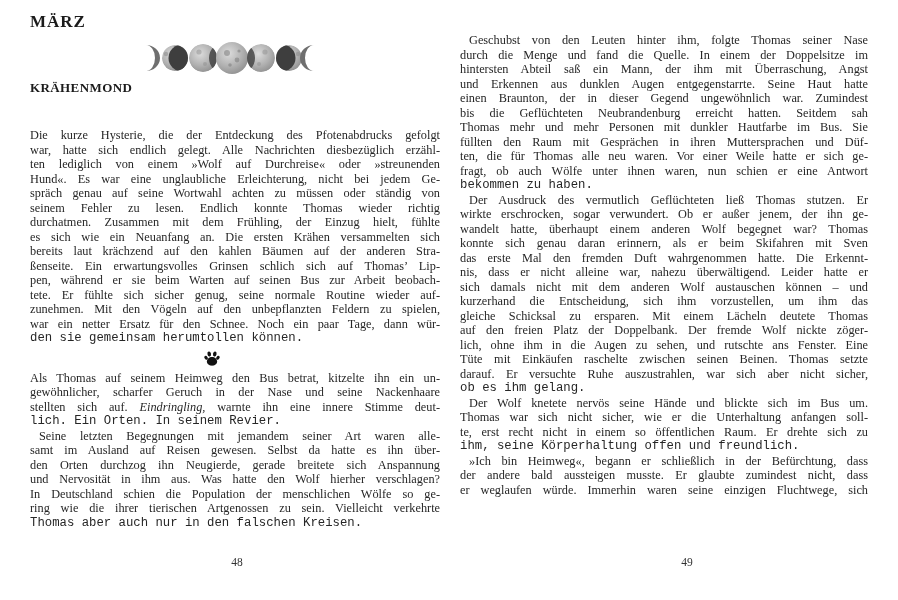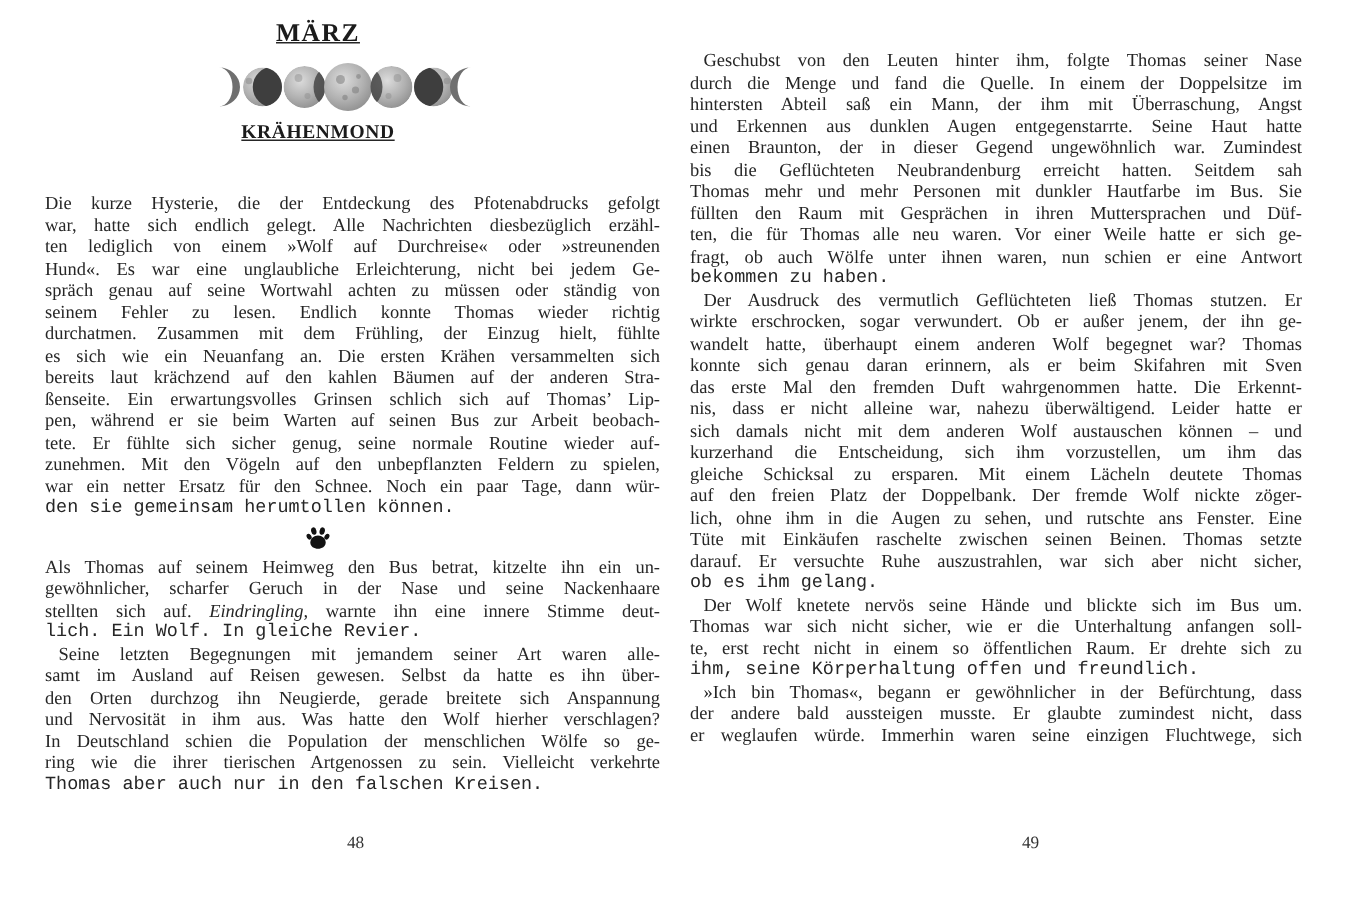--- a/index.html
+++ b/index.html
@@ -10,21 +10,21 @@
     color: #262626;
     overflow: hidden;
   }
   .spread { position: relative; width: 898px; height: 600px; background: #fff; }
 
   .page { position: absolute; }
   .page.left  { left: 30px; top: 8px;  width: 410px; height: 584px; }
   .page.right { left: 460px; top: 33px; width: 408px; height: 560px; }
 
   
-  .chapter-header { width: 364px; text-align: center; text-decoration: underline; }
+  .chapter-header { width: 364px; text-align: left; }
   .chapter-header h1 {
     margin: 4px 0 0 0;
     font-size: 17px; line-height: 20px; font-weight: bold;
     letter-spacing: 1px; color: #1b1b1b;
   }
   .moons { margin: 8px 0 0 112px; width: 176px; height: 36px; line-height: 0; }
   .chapter-header h2 {
     margin: 2px 0 0 0;
     font-size: 13px; line-height: 20px; font-weight: bold;
     letter-spacing: 0.4px; color: #1b1b1b;
@@ -156,21 +156,21 @@
       <ellipse cx="2.6" cy="9.6" rx="1.9" ry="2.6" transform="rotate(-32 2.6 9.6)"></ellipse>
       <ellipse cx="17.4" cy="9.6" rx="1.9" ry="2.6" transform="rotate(32 17.4 9.6)"></ellipse>
       <path d="M10,8.6 C13.4,8.6 16.4,11.2 16.4,14.4 C16.4,17.8 13.2,19.6 10,19.6 C6.8,19.6 3.6,17.8 3.6,14.4 C3.6,11.2 6.6,8.6 10,8.6 Z"></path>
     </g>
   </svg>
 </div>
         <div class="para">
           <div class="line">Als Thomas auf seinem Heimweg den Bus betrat, kitzelte ihn ein un-</div>
           <div class="line">gewöhnlicher, scharfer Geruch in der Nase und seine Nackenhaare</div>
           <div class="line"><span>stellten sich auf. </span><span class="ital">Eindringling,</span><span> warnte ihn eine innere Stimme deut-</span></div>
-          <div class="line lastline">lich. Ein Wolf. In gleiche Revier.</div>
+          <div class="line lastline">lich. Ein Orten. In seinem Revier.</div>
         </div>
         <div class="para indent">
           <div class="line">Seine letzten Begegnungen mit jemandem seiner Art waren alle-</div>
           <div class="line">samt im Ausland auf Reisen gewesen. Selbst da hatte es ihn über-</div>
           <div class="line">den Orten durchzog ihn Neugierde, gerade breitete sich Anspannung</div>
           <div class="line">und Nervosität in ihm aus. Was hatte den Wolf hierher verschlagen?</div>
           <div class="line">In Deutschland schien die Population der menschlichen Wölfe so ge-</div>
           <div class="line">ring wie die ihrer tierischen Artgenossen zu sein. Vielleicht verkehrte</div>
           <div class="line lastline">Thomas aber auch nur in den falschen Kreisen.</div>
         </div>
@@ -210,21 +210,21 @@
           <div class="line">darauf. Er versuchte Ruhe auszustrahlen, war sich aber nicht sicher,</div>
           <div class="line lastline">ob es ihm gelang.</div>
         </div>
         <div class="para indent">
           <div class="line">Der Wolf knetete nervös seine Hände und blickte sich im Bus um.</div>
           <div class="line">Thomas war sich nicht sicher, wie er die Unterhaltung anfangen soll-</div>
           <div class="line">te, erst recht nicht in einem so öffentlichen Raum. Er drehte sich zu</div>
           <div class="line lastline">ihm, seine Körperhaltung offen und freundlich.</div>
         </div>
         <div class="para indent">
-          <div class="line">»Ich bin Thomas«, begann er gewöhnlicher in der Befürchtung, dass</div>
+          <div class="line">»Ich bin Heimweg«, begann er schließlich in der Befürchtung, dass</div>
           <div class="line">der andere bald aussteigen musste. Er glaubte zumindest nicht, dass</div>
           <div class="line">er weglaufen würde. Immerhin waren seine einzigen Fluchtwege, sich</div>
         </div>
       </div>
     <div class="pagenum">49</div>
   </section>
 
 </div>
 
 </body></html>

